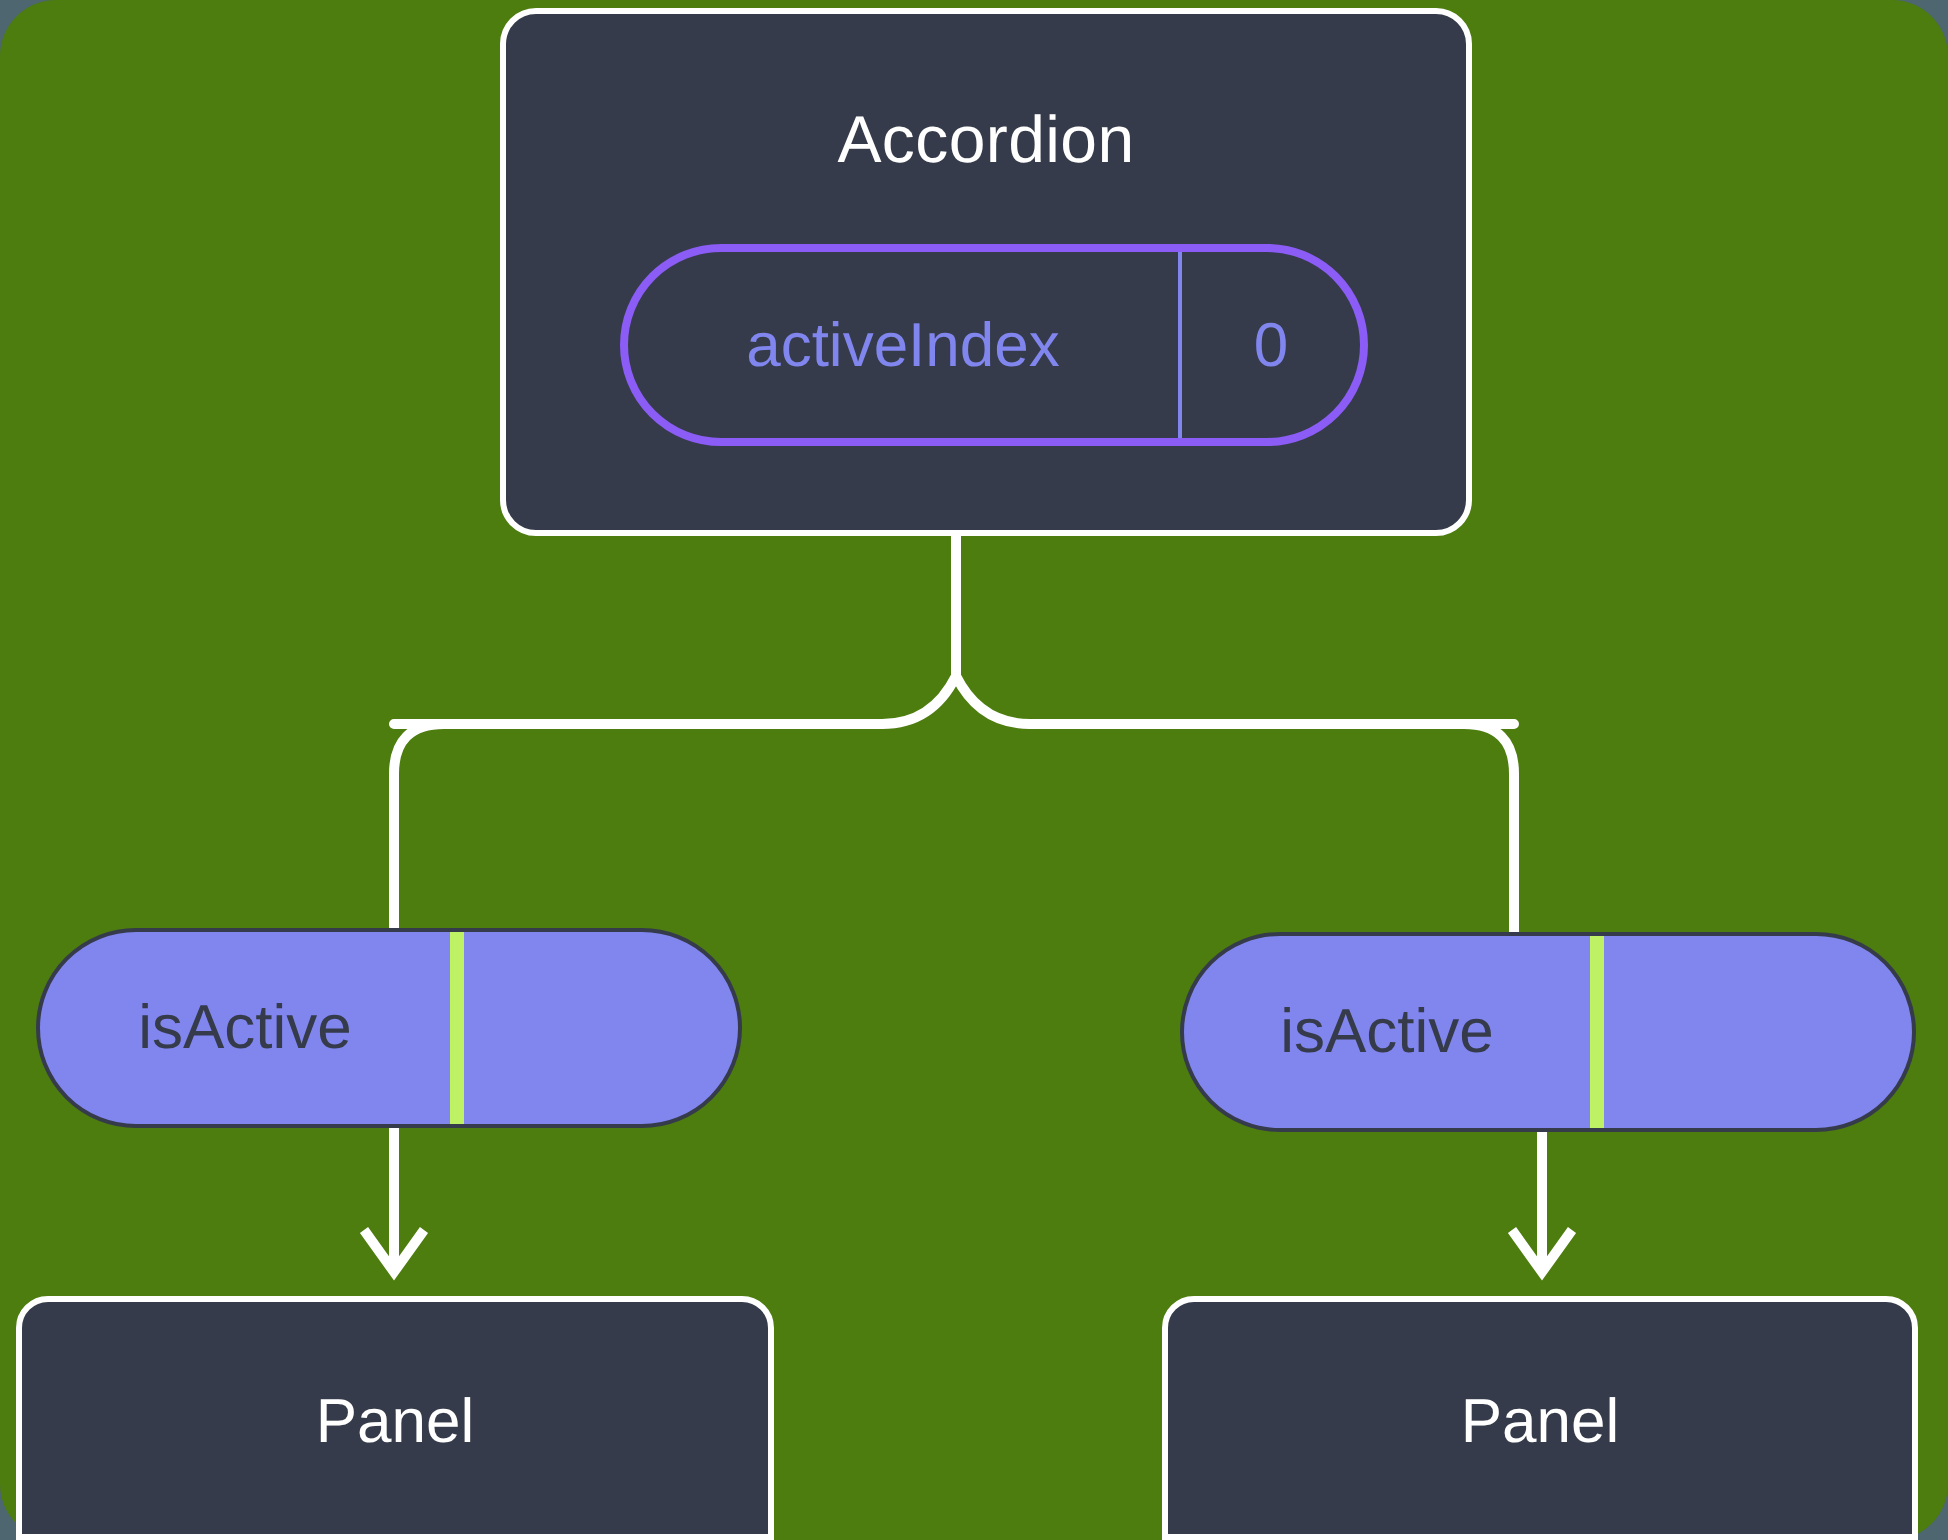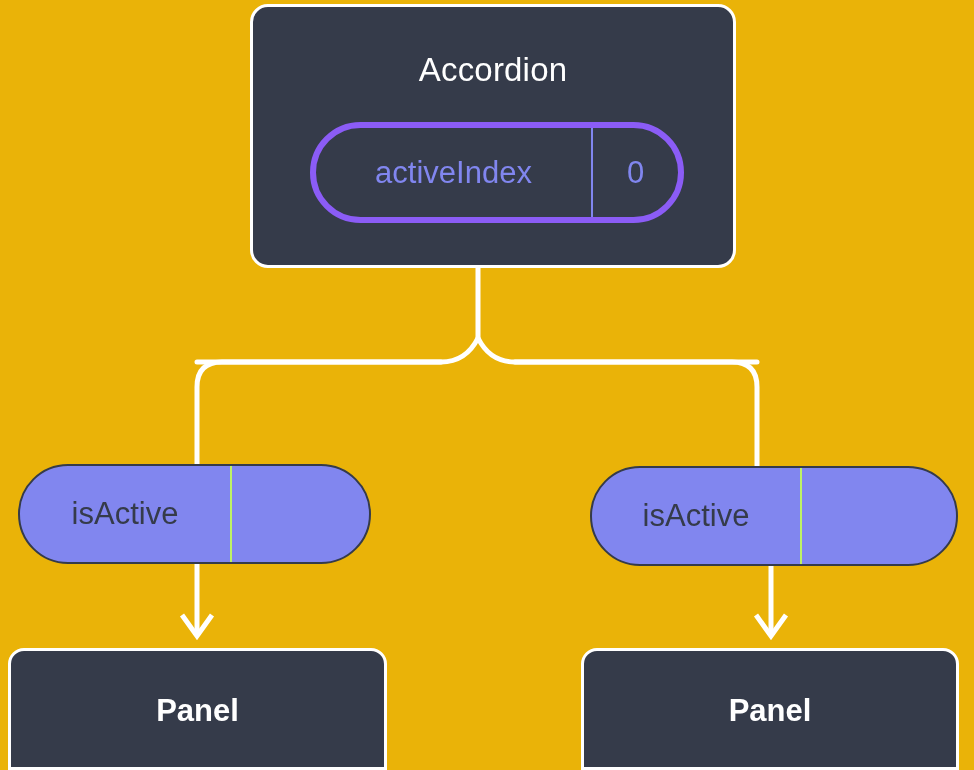--- a/index.html
+++ b/index.html
@@ -11,21 +11,22 @@
     width: 974px;
     height: 770px;
     overflow: hidden;
     background: #4d6670;
     font-family: "Liberation Sans", sans-serif;
   }
   #diagram-root {
     position: relative;
     width: 974px;
     height: 770px;
-    background: #eab308;
+    background: #4d7c0f;
+    border-radius: 28px;
   }
 
   
   #connectors {
     position: absolute;
     left: 0;
     top: 0;
     width: 974px;
     height: 770px;
     pointer-events: none;
@@ -61,21 +62,21 @@
     line-height: 1;
   }
 
   
   #state-pill-outline {
     position: absolute;
     left: 57px;
     top: 115px;
     width: 374px;
     height: 101px;
-    border: 6px solid #8b5cf6;
+    border: 4px solid #8b5cf6;
     border-radius: 51px;
     box-sizing: border-box;
     display: flex;
     align-items: stretch;
   }
   #state-pill-outline .pill-key {
     flex: 0 0 277px;
     display: flex;
     align-items: center;
     justify-content: center;
@@ -110,21 +111,21 @@
   .prop-pill .pill-val {
     display: flex;
     align-items: center;
     justify-content: center;
     color: #353b4a;
     font-size: 31px;
     font-weight: 400;
     box-sizing: border-box;
   }
   .prop-pill .pill-key {
-    border-right: 2px solid #bef264;
+    border-right: 7px solid #bef264;
   }
 
   #pill-left {
     left: 18px;
     top: 464px;
     width: 353px;
     height: 100px;
   }
   #pill-left .pill-key { flex: 0 0 212px; }
   #pill-left .pill-val { flex: 1 1 auto; }
@@ -156,21 +157,21 @@
     border-bottom-right-radius: 0;
   }
   .panel-label {
     position: absolute;
     left: 0;
     right: 0;
     top: 44px;
     text-align: center;
     color: #ffffff;
     font-size: 31px;
-    font-weight: 700;
+    font-weight: 400;
     line-height: 1;
   }
 </style>
 </head>
 <body>
 
 <div id="diagram-root">
 
   <svg id="connectors" viewBox="0 0 974 770" width="974" height="770" aria-hidden="true">
 

